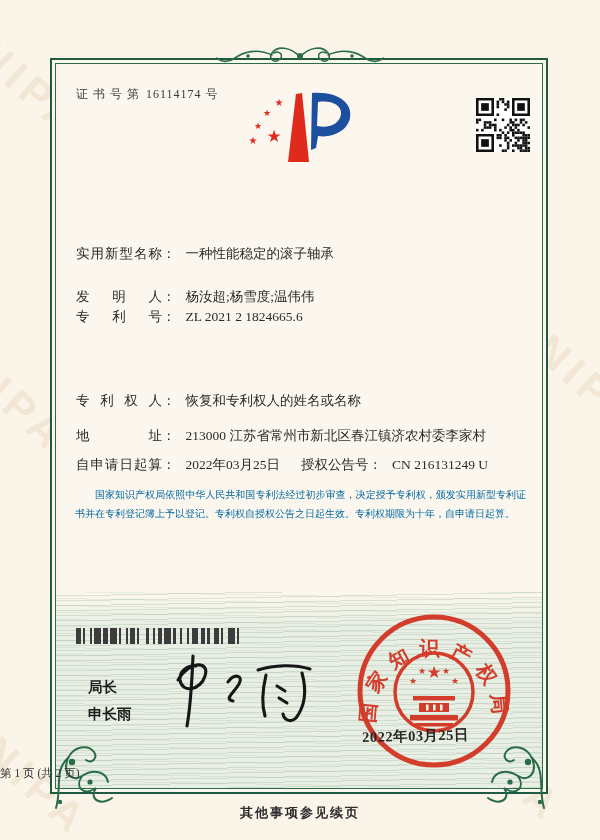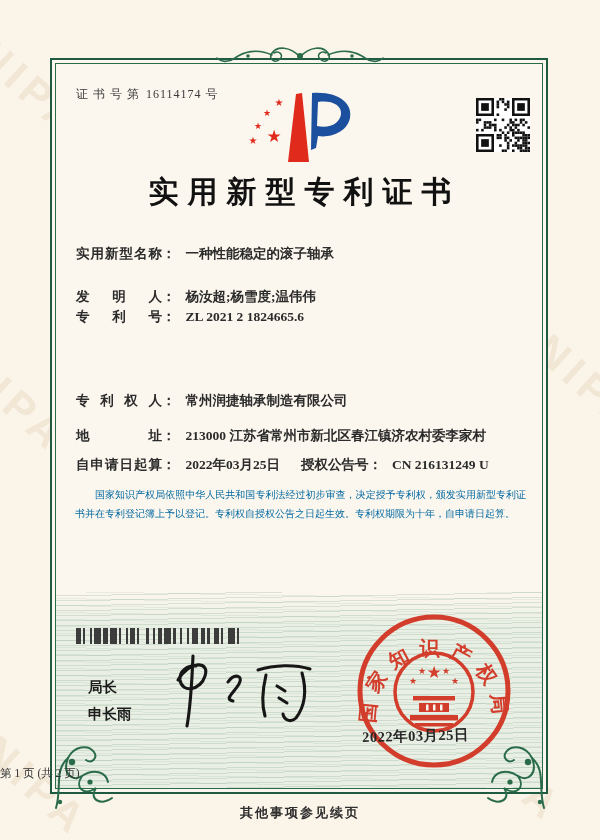--- a/index.html
+++ b/index.html
@@ -24,21 +24,21 @@
   .corner-br{right:52px;bottom:28px;transform:scaleX(-1);}
   
   .certno{position:absolute;left:76px;top:86px;font-size:12px;font-weight:400;color:#3a3a3a;}
   .certno .cn{letter-spacing:5px;margin-right:2px;}
   .certno .num{letter-spacing:1px;margin-right:4px;}
   .logo{position:absolute;left:233px;top:90px;}
   .qr{position:absolute;left:476px;top:98px;width:54px;height:54px;background:#fff;}
   .title{position:absolute;left:0;width:100%;top:172px;text-align:center;
          font-size:30px;font-weight:bold;letter-spacing:9px;text-indent:9px;color:#111;}
   
-  .frow{position:absolute;left:76px;right:70px;font-size:13.5px;font-weight:700;color:#2b2b2b;white-space:nowrap;}
+  .frow{position:absolute;left:76px;right:70px;font-size:13.5px;font-weight:400;color:#2b2b2b;white-space:nowrap;}
   .flabel{display:inline-block;width:86px;text-align:justify;text-align-last:justify;vertical-align:bottom;}
   .fcolon{margin-right:10px;}
   .r1{top:245px}.r2{top:288px}.r3{top:308px}.r4{top:357px}.r5{top:392px}.r6{top:427px}.r7{top:456px}
   .grant-right{position:absolute;left:225px;}
   
   .bodytext{position:absolute;left:75px;right:74px;top:486px;font-size:10px;line-height:18.6px;
             color:#0369a1;text-align:justify;font-weight:500;}
   .bodytext p{margin:0;text-indent:2em;}
   
   .barcode{position:absolute;left:76px;top:628px;width:168px;height:16px;display:flex;align-items:stretch;}
@@ -240,33 +240,32 @@
         <path d="M0,0h7v7h-7z M1,1v5h5v-5z" fill-rule="evenodd"></path>
           <rect x="2" y="2" width="3" height="3"></rect>
         <path d="M14,0h7v7h-7z M15,1v5h5v-5z" fill-rule="evenodd"></path>
           <rect x="16" y="2" width="3" height="3"></rect>
         <path d="M0,14h7v7h-7z M1,15v5h5v-5z" fill-rule="evenodd"></path>
           <rect x="2" y="16" width="3" height="3"></rect>
       </g>
     </svg>
   </div>
 
-  <div class="title">实用新型专利证书</div>
 
   <div class="frow r1">
     <span class="flabel">实用新型名称</span><span class="fcolon">：</span><span>一种性能稳定的滚子轴承</span>
   </div>
   <div class="frow r2">
     <span class="flabel">发明人</span><span class="fcolon">：</span><span>杨汝超;杨雪度;温伟伟</span>
   </div>
   <div class="frow r3">
     <span class="flabel">专利号</span><span class="fcolon">：</span><span>ZL 2021 2 1824665.6</span>
   </div>
   <div class="frow r5">
-    <span class="flabel">专利权人</span><span class="fcolon">：</span><span>常州润捷轴承制造有限公司</span>
+    <span class="flabel">专利权人</span><span class="fcolon">：</span><span>恢复和专利权人的姓名或名称</span>
   </div>
   <div class="frow r6">
     <span class="flabel">地址</span><span class="fcolon">：</span><span>213000 江苏省常州市新北区春江镇济农村委李家村</span>
   </div>
   <div class="frow r7">
     <span class="flabel">自申请日起算</span><span class="fcolon">：</span><span>2022年03月25日</span>
     <span class="grant-right">
       <span>授权公告号</span><span class="fcolon">：</span><span>CN 216131249 U</span>
     </span>
   </div>

